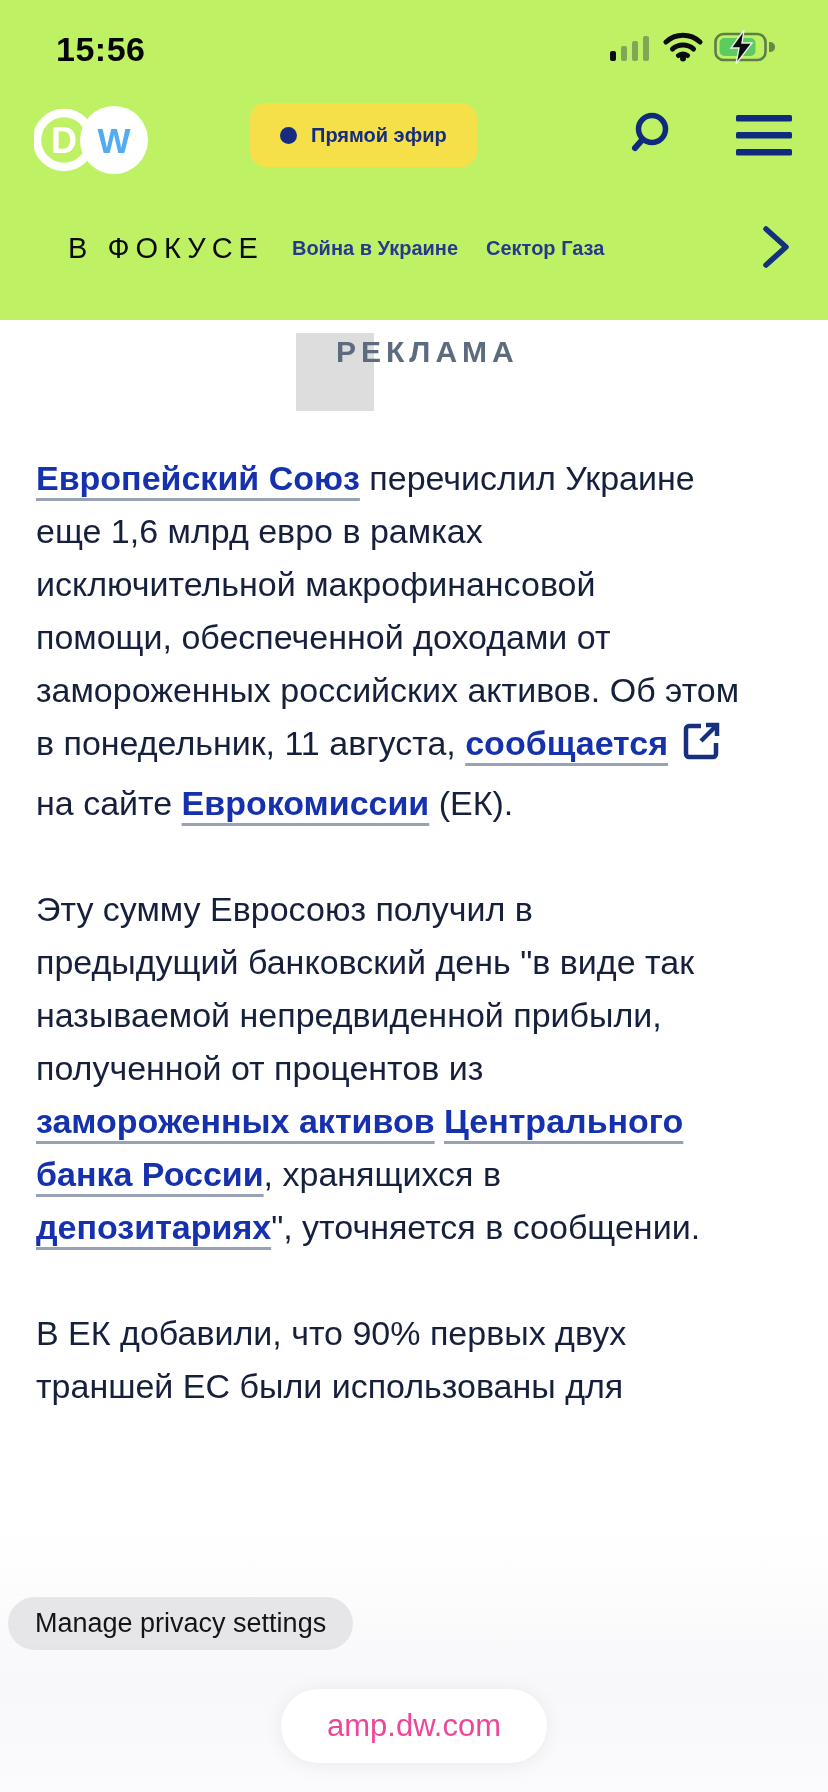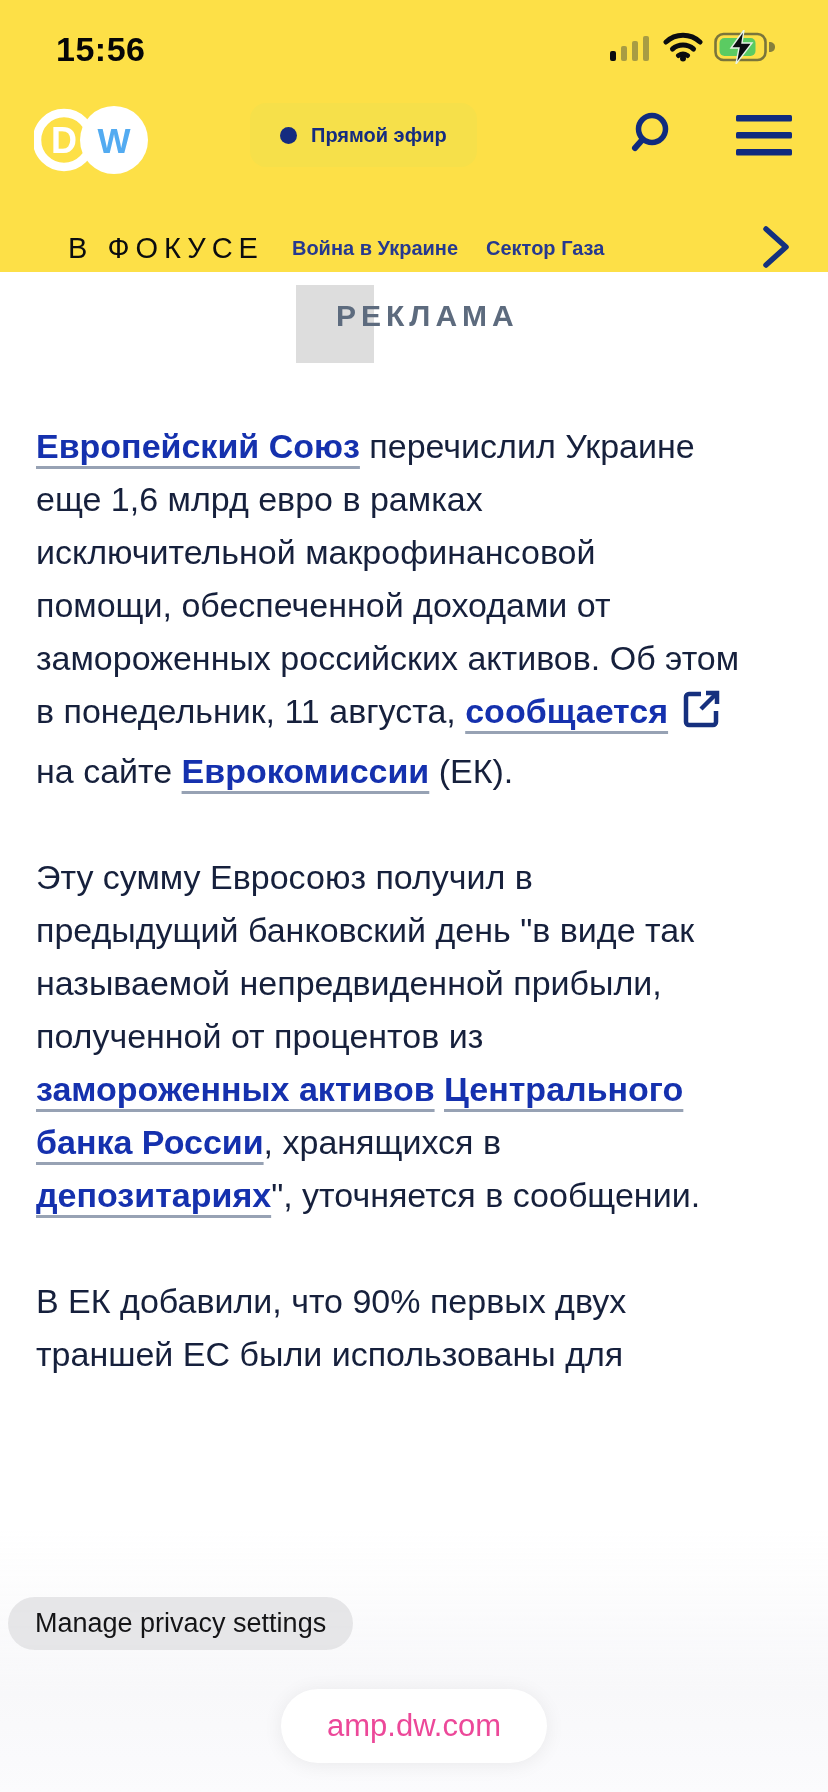--- a/index.html
+++ b/index.html
@@ -5,21 +5,21 @@
   * { box-sizing: border-box; }
   html,body { margin:0; padding:0; }
   body {
     width:828px; height:1792px; overflow:hidden; position:relative;
     background:#ffffff;
     font-family:"Liberation Sans", sans-serif;
     -webkit-font-smoothing:antialiased;
   }
 
   
-  .top-block { background:#fde047; height:272px; position:relative; }
+  .top-block { background:#bef264; height:320px; position:relative; }
 
   .status-bar {
     height:88px; display:flex; align-items:center;
     padding:10px 50px 0 56px;
   }
   .status-time { font-size:34px; font-weight:700; color:#060607; letter-spacing:0.5px; }
   .status-icons { margin-left:auto; display:flex; align-items:center; gap:11px; }
 
   .header-row { position:relative; height:110px; }
   .dw-logo { position:absolute; left:34px; top:10px; cursor:pointer; }
@@ -36,26 +36,26 @@
 
   .subnav { display:flex; align-items:center; height:100px; padding:0 36px; gap:28px; }
   .subnav-label { font-size:29px; color:#0A0C10; letter-spacing:6px; white-space:nowrap;margin-left:32px; }
   .subnav-link { font-size:20px; font-weight:700; color:#26398F; text-decoration:none; white-space:nowrap; }
   .subnav-chevron { margin-left:auto; background:none; border:none; padding:0; cursor:pointer; }
 
   
   .ad-slot { position:relative; height:119px; margin-top:13px; }
   .ad-box { position:absolute; left:296px; top:0; width:78px; height:78px; background:#DDDDDD; }
   .ad-label {
-    position:absolute; left:336px; top:14px;
+    position:absolute; left:336px; top:2px;
     font-size:30px; font-weight:700; letter-spacing:5px; color:#5D6B7E;
   }
 
   
-  .article { padding:0 88px 0 36px;margin-top:16px; }
+  .article { padding:0 88px 0 36px; }
   .body-p {
     font-size:34px; line-height:53px; color:#16203C;
     margin:0 0 53px 0;
   }
   .inline-link {
     color:#1531AE; font-weight:700;
     text-decoration:underline; text-decoration-color:#97A2B4;
     text-decoration-thickness:3px; text-underline-offset:8px;
   }
   .ext-icon { display:inline-block; vertical-align:-7px; margin:0 16px 0 12px; }

